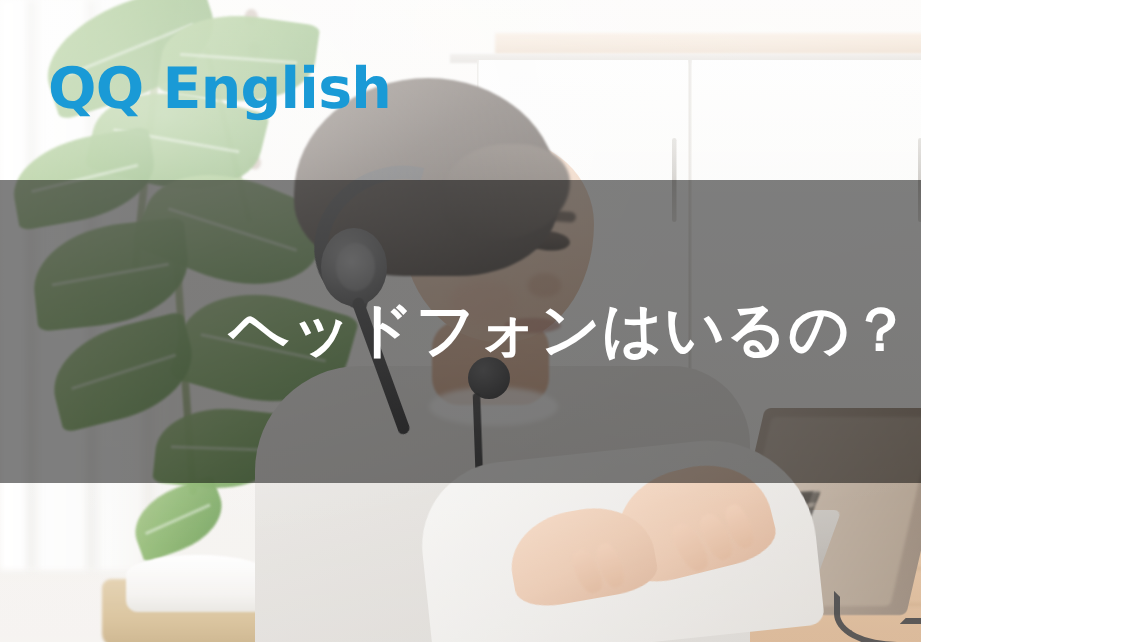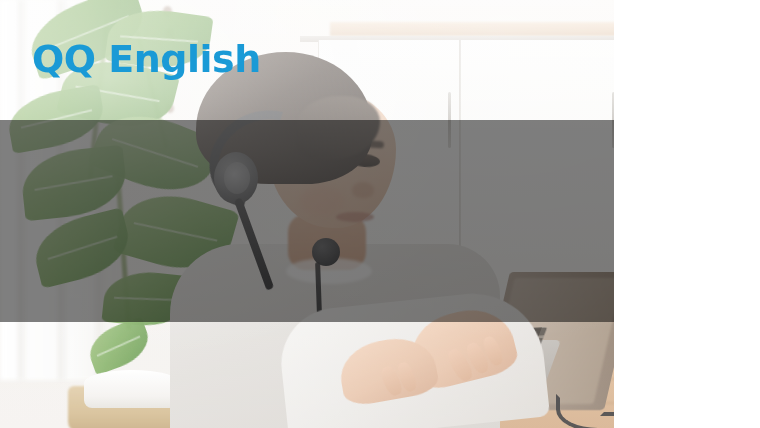--- a/index.html
+++ b/index.html
@@ -548,15 +548,16 @@
     <div class="finger f5"></div>
 
     <div class="haze"></div>
   </div>
 
   <div class="band" style="background: rgba(0, 0, 0, 0.5);"></div>
 
   <div class="logo" style="color: rgb(26, 154, 214);">QQ English</div>
 
   <div class="title-wrap">
+    <div class="title-line" style="color: rgb(255, 255, 255);">ヘッドフォンはいるの？</div>
   </div>
 
 </div>
 
 </body></html>

